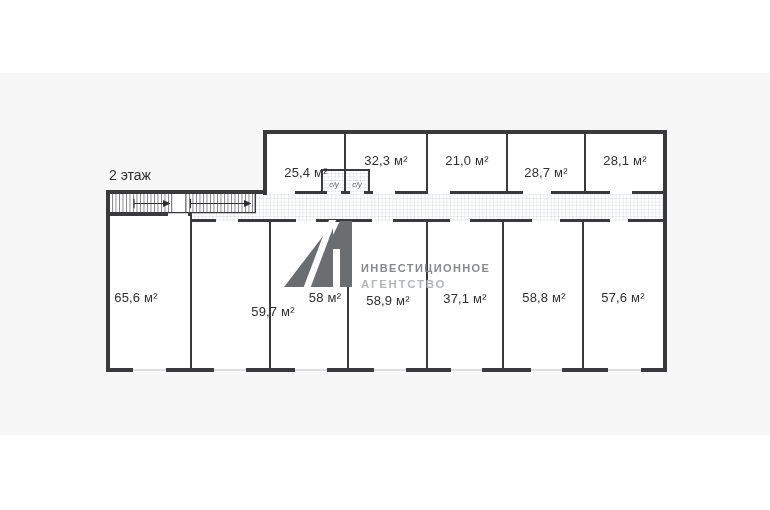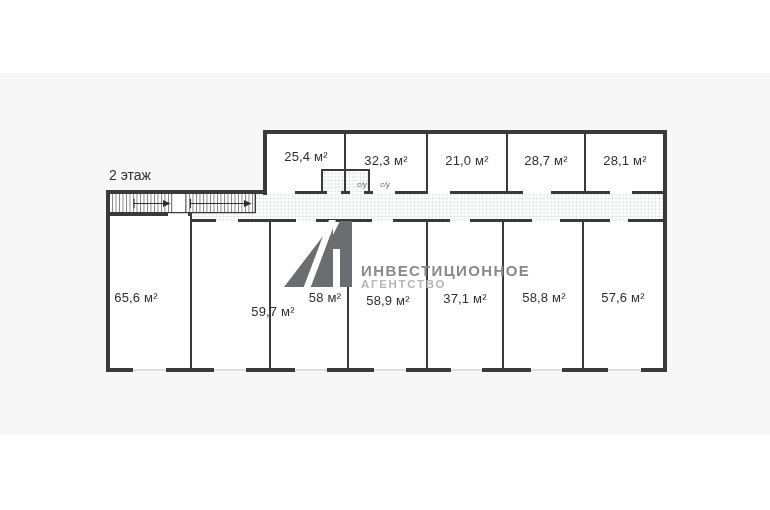--- a/index.html
+++ b/index.html
@@ -21,24 +21,24 @@
   .lg{fill:var(--logo,#6a6e71);}
   .room-label{
     position:absolute;transform:translate(-50%,-50%);
     font-size:13px;color:var(--label,#2f2f31);white-space:nowrap;letter-spacing:0.2px;
   }
   .floor-label{
     position:absolute;font-size:14px;color:var(--label,#2f2f31);white-space:nowrap;
   }
   .cy-label{
     position:absolute;transform:translate(-50%,-50%);
-    font-size:7.5px;font-style:italic;color:#5c5e60;white-space:nowrap;margin-left:28px;
+    font-size:7.5px;font-style:italic;color:#5c5e60;white-space:nowrap;
   }
   .wm1{
-    position:absolute;font-size:15px;font-weight:bold;letter-spacing:1.4px;
+    position:absolute;font-size:11px;font-weight:bold;letter-spacing:1.4px;
     color:var(--wm1,#87898b);white-space:nowrap;
   }
   .wm2{
     position:absolute;font-size:11.5px;font-weight:bold;letter-spacing:1.7px;
     color:var(--wm2,#b4b6b8);white-space:nowrap;
   }
 </style>
 </head>
 <body>
 
@@ -150,24 +150,24 @@
 
     <g>
       <polygon class="lg" points="284,287 333,223 333,287"></polygon>
       <polygon fill="var(--room,#ffffff)" points="303,289 329,220 336,220 310,289"></polygon>
       <path class="lg" d="M340 221 H352 V287 H340 V249 H326 Z"></path>
     </g>
   </svg>
 
   <div class="floor-label" style="left:109px;top:167px;">2 этаж</div>
 
-  <div class="room-label" style="left:306px;top:156px;text-align:center;">25,4 м²</div>
+  <div class="room-label" style="left:306px;top:172px;text-align:center;">25,4 м²</div>
   <div class="room-label" style="left:386px;top:160px;">32,3 м²</div>
   <div class="room-label" style="left:467px;top:160px;">21,0 м²</div>
-  <div class="room-label" style="left:546px;top:160px;text-align:center;">28,7 м²</div>
+  <div class="room-label" style="left:546px;top:172px;text-align:center;">28,7 м²</div>
   <div class="room-label" style="left:625px;top:160px;">28,1 м²</div>
 
   <div class="room-label" style="left:136px;top:297px;">65,6 м²</div>
   <div class="room-label" style="left:230px;top:311px;margin-left:43px;">59,7 м²</div>
   <div class="room-label" style="left:309px;top:297px;padding-left:32px;">58 м²</div>
   <div class="room-label" style="left:388px;top:300px;">58,9 м²</div>
   <div class="room-label" style="left:465px;top:298px;">37,1 м²</div>
   <div class="room-label" style="left:544px;top:297px;">58,8 м²</div>
   <div class="room-label" style="left:623px;top:297px;">57,6 м²</div>
 

